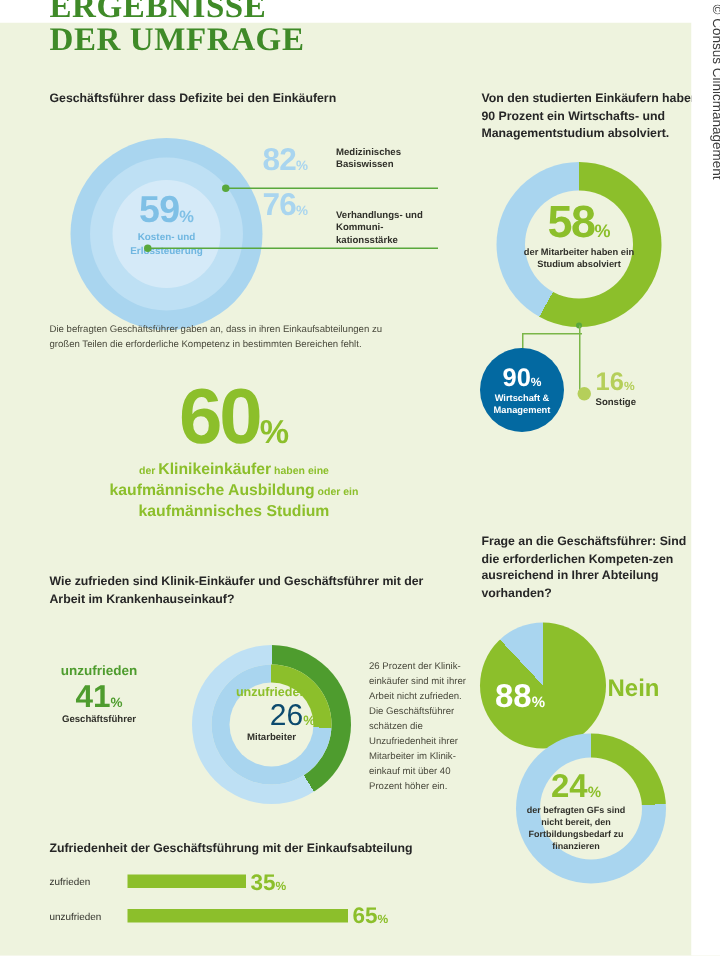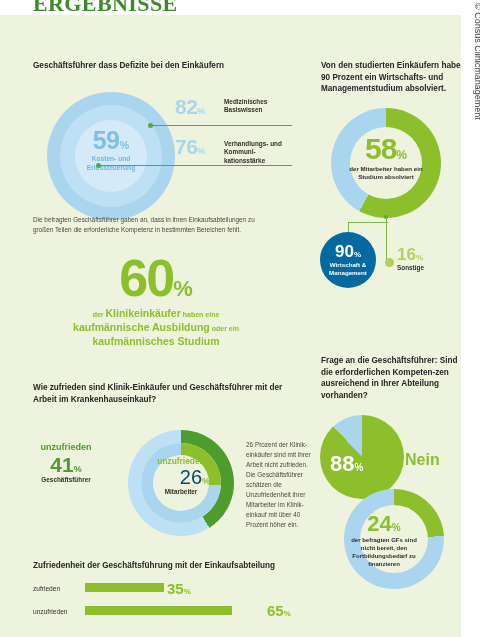--- a/index.html
+++ b/index.html
@@ -109,20 +109,21 @@
   }
 </style>
 </head>
 <body>
 
 <div class="panel"></div>
 
 <div class="titlemask"></div>
 <div class="title">
   <span>ERGEBNISSE</span>
+  <span class="l2">DER UMFRAGE</span>
 </div>
 
 <div class="sec-head" style="left:33px;top:60px;width:250px;">Geschäftsführer dass Defizite bei den Einkäufern</div>
 
 <div class="circ c82"></div>
 <div class="circ c76"></div>
 <div class="circ c59"></div>
 
 <div class="lbl59">
   <span class="num">59</span><span class="pc">%</span>
@@ -131,21 +132,21 @@
 
 <div class="dot" style="left:148px;top:123px;"></div>
 <div class="lead" style="left:152px;top:125px;width:140px;"></div>
 <div class="bignum" style="position:absolute;left:175px;top:96px;">
   <span class="n">82</span><span class="p">%</span>
 </div>
 <div class="legtxt" style="left:224px;top:98px;width:72px;">Medizinisches Basiswissen</div>
 
 <div class="dot" style="left:96px;top:163px;"></div>
 <div class="lead" style="left:100px;top:165px;width:192px;"></div>
-<div class="bignum" style="position:absolute;left:175px;top:136px;">
+<div class="bignum" style="position:absolute;left:175px;top:126px;">
   <span class="n">76</span><span class="p">%</span>
 </div>
 <div class="legtxt" style="left:224px;top:140px;width:72px;">Verhandlungs- und Kommuni-kationsstärke</div>
 
 <div class="body-txt" style="left:33px;top:215px;width:240px;">Die befragten Geschäftsführer gaben an, dass in ihren Einkaufsabteilungen zu großen Teilen die erforderliche Kompetenz in bestimmten Bereichen fehlt.</div>
 
 <div class="seventy">
   <span class="n">60</span><span class="p">%</span>
   <span class="cap">
     <span class="sm">der </span><span class="bg">Klinikeinkäufer</span><span class="sm"> haben eine</span><br>
@@ -183,21 +184,21 @@
 <div class="sec-head" style="left:33px;top:560px;width:260px;">Zufriedenheit der Geschäftsführung mit der Einkaufsabteilung</div>
 
 <div class="barlbl" style="left:33px;top:585px;">zufrieden</div>
 <div class="bar" style="left:85px;top:583px;width:79px;"></div>
 <div class="barval" style="left:167px;top:580px;">
   <span class="n">35</span><span class="p">%</span>
 </div>
 
 <div class="barlbl" style="left:33px;top:608px;">unzufrieden</div>
 <div class="bar" style="left:85px;top:606px;width:147px;"></div>
-<div class="barval" style="left:235px;top:602px;margin-left:32px;">
+<div class="barval" style="left:235px;top:602px;">
   <span class="n">65</span><span class="p">%</span>
 </div>
 
 <div class="sec-head" style="left:321px;top:60px;width:146px;">Von den studierten Einkäufern haben 90 Prozent ein Wirtschafts- und Managementstudium absolviert.</div>
 
 <div class="donut" style="left:331px;top:108px;width:110px;height:110px;
      background:conic-gradient(#8cbf2b 0deg 208.8deg, #a9d5ef 208.8deg 360deg);">
   <div class="hole" style="left:19px;top:19px;width:72px;height:72px;"></div>
 </div>
 <div class="r58" style="position:absolute;left:346px;top:134px;width:80px;text-align:center;">

